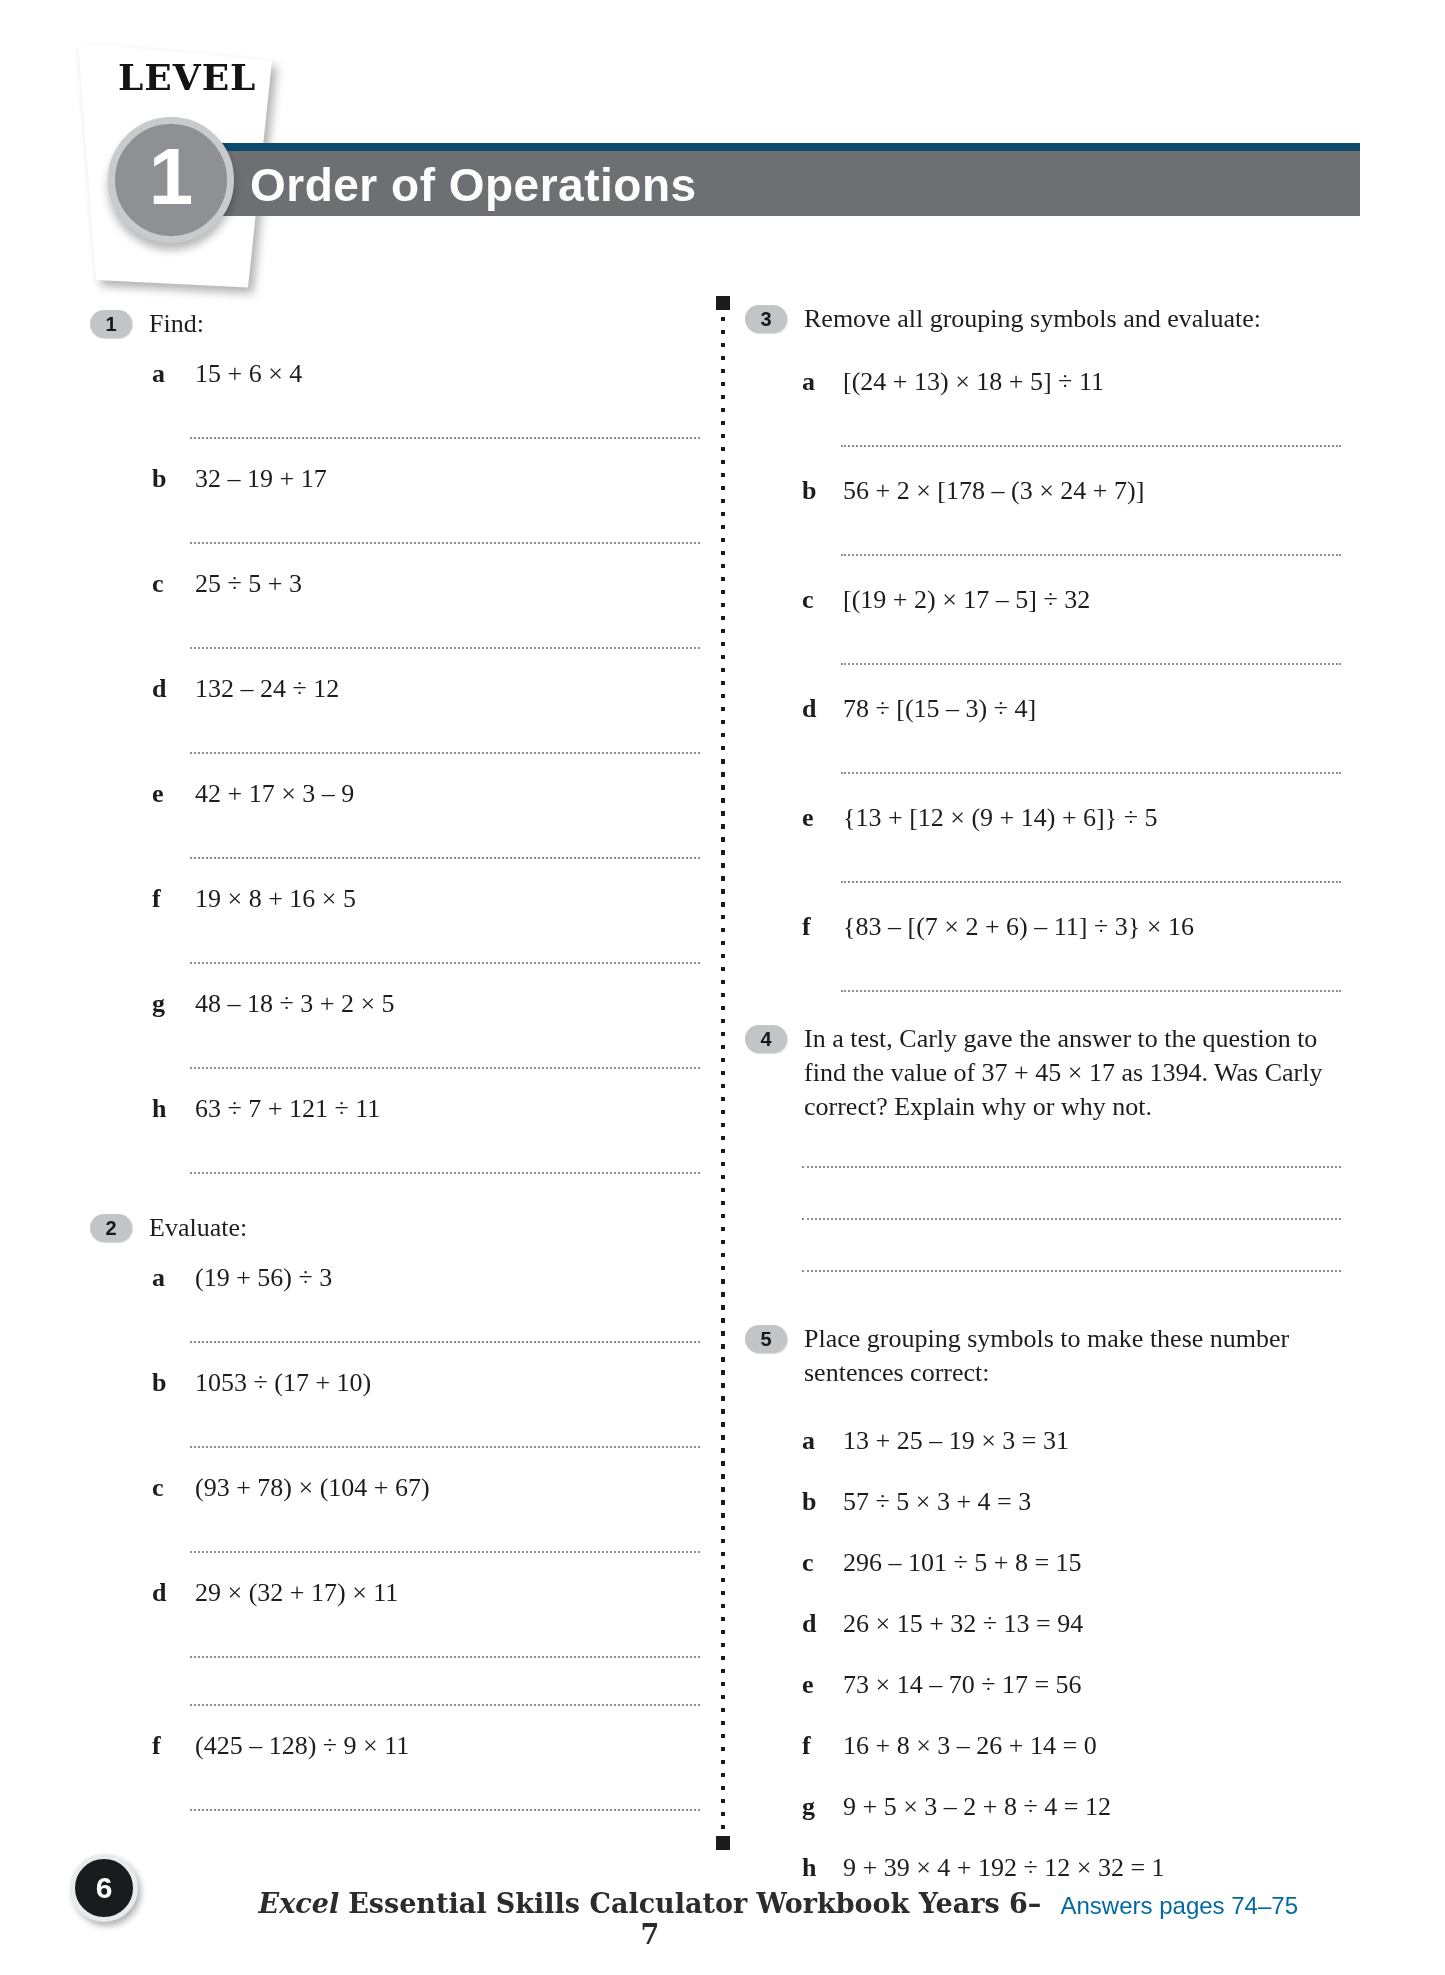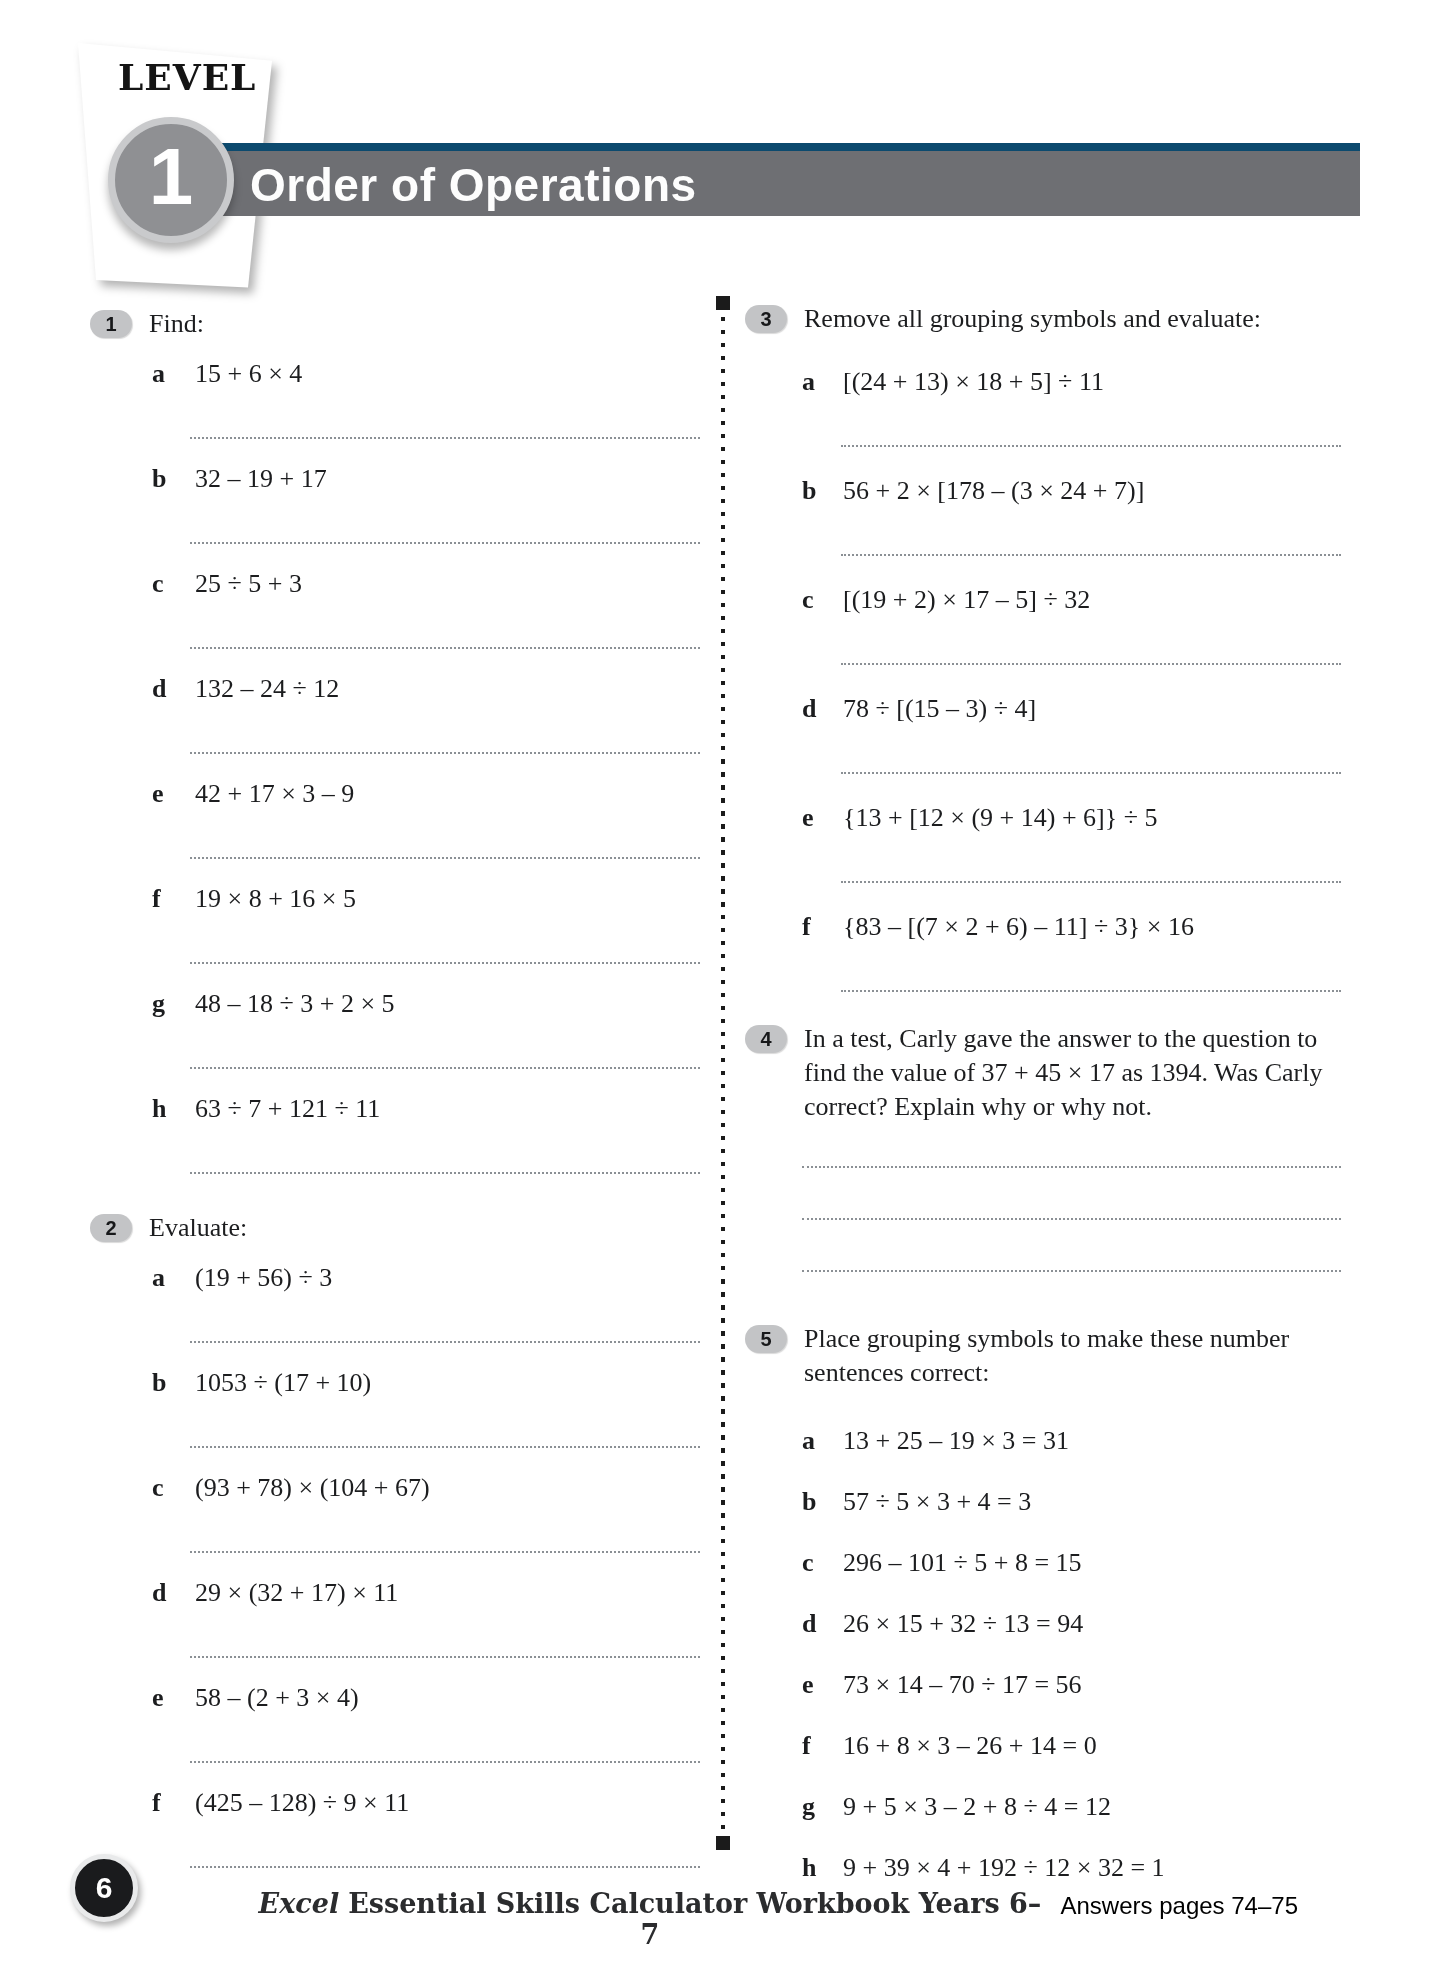--- a/index.html
+++ b/index.html
@@ -68,21 +68,21 @@
   
   .page-circle{position:absolute;left:70px;top:1854px;width:58px;height:58px;border-radius:50%;
     background:#1a1b1d;border:5px solid #e9eaeb;box-sizing:content-box;
     box-shadow:3px 4px 6px rgba(0,0,0,0.30);
     display:flex;align-items:center;justify-content:center;
     font-family:"Liberation Sans",sans-serif;font-weight:bold;font-size:30px;color:#ffffff;}
   .footer-center{position:absolute;left:250px;width:800px;top:1888px;text-align:center;
     font-family:"DejaVu Serif",serif;font-weight:bold;font-size:27px;color:#2b2c2e;}
   .footer-brand{font-style:italic;margin-right:9px;}
   .footer-right{position:absolute;right:147px;top:1892px;
-    font-family:"Liberation Sans",sans-serif;font-size:24px;color:#000000;}
+    font-family:"Liberation Sans",sans-serif;font-size:24px;color:#0369a1;}
 </style>
 </head>
 <body>
 
 <div class="page">
 
   <div class="level-tab-wrap">
     <div class="level-tab"></div>
   </div>
   <div class="banner">
@@ -164,23 +164,20 @@
     <div class="work-item">
       <span class="letter">c</span><span class="expr">(93 + 78) × (104 + 67)</span>
     </div>
     <div class="ans"></div>
 
     <div class="work-item">
       <span class="letter">d</span><span class="expr">29 × (32 + 17) × 11</span>
     </div>
     <div class="ans"></div>
 
-    <div class="work-item">
-      <span class="letter">e</span><span class="expr">58 – (2 + 3 × 4)</span>
-    </div>
     <div class="ans"></div>
 
     <div class="work-item">
       <span class="letter">f</span><span class="expr">(425 – 128) ÷ 9 × 11</span>
     </div>
     <div class="ans"></div>
 
   </div>
 
   <div class="col col-right">

